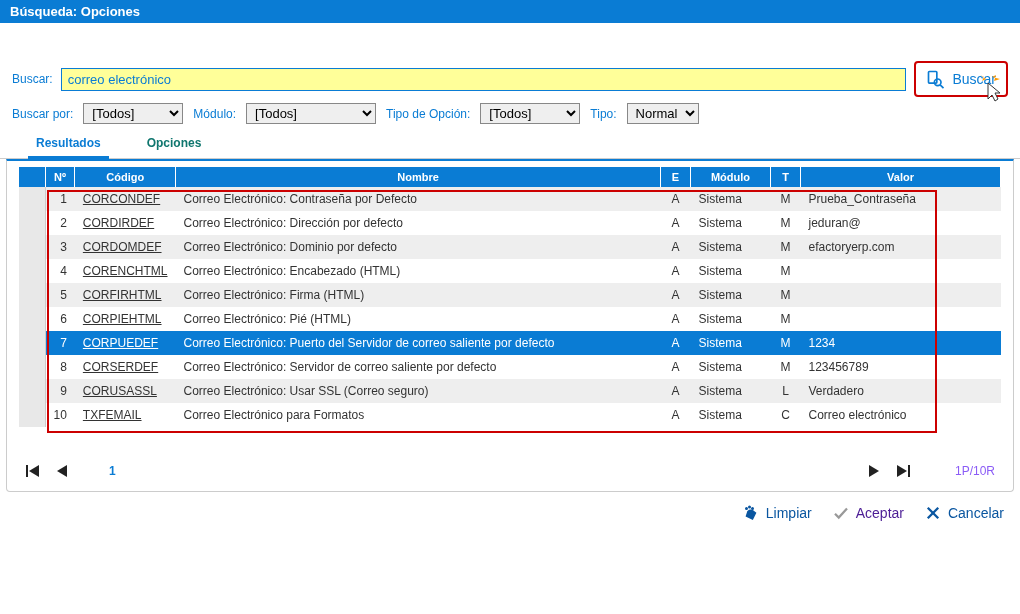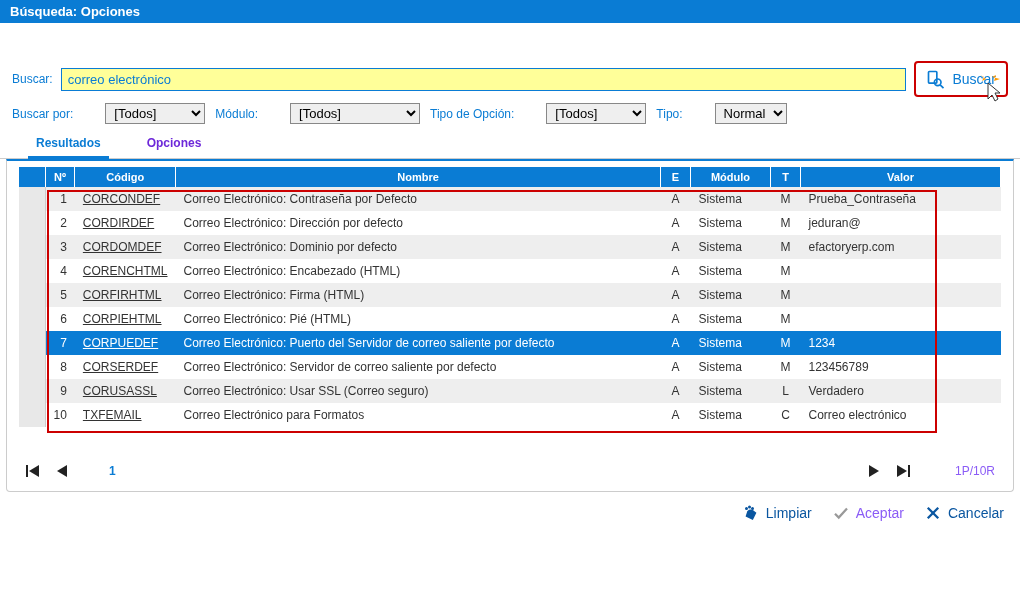--- a/index.html
+++ b/index.html
@@ -8,23 +8,23 @@
 .titlebar { background: #0a7cd4; color: #fff; font-weight: bold; padding: 4px 10px; font-size: 13px; }
 .search-row { padding: 10px 12px 6px 12px; display: flex; align-items: center; gap: 8px; margin-top: 28px; }
 .search-label { color: #0a7cd4; font-size: 12px; }
 .search-input { flex: 1; background: #ffff99; border: 1px solid #0a7cd4; padding: 3px 6px; font-size: 13px; color: #0a7cd4; }
 .search-btn-wrap { border: 2px solid #c00; padding: 6px 10px; border-radius: 4px; display: flex; align-items: flex-start; gap: 6px; position: relative; }
 .search-btn { display: flex; align-items: center; gap: 6px; color: #0a7cd4; font-size: 14px; cursor: pointer; }
 .search-btn svg { width: 20px; height: 20px; }
 .cursor-icon { position: absolute; right: -2px; top: 10px; }
 .filters-row { padding: 0 12px 8px 12px; display: flex; align-items: center; gap: 10px; }
 .filters-row label { color: #0a7cd4; font-size: 12px; }
-.filters-row select { border: 1px solid #888; font-size: 13px; padding: 1px 4px; min-width: 100px; margin-left: 22px; }
+.filters-row select { border: 1px solid #888; font-size: 13px; padding: 1px 4px; min-width: 100px; }
 .tabs { display: flex; gap: 30px; padding: 0 28px; border-bottom: 1px solid #ccc; }
-.tab { padding: 4px 8px 6px 8px; font-size: 12px; font-weight: bold; color: #6d28d9; cursor: pointer; }
+.tab { padding: 4px 8px 6px 8px; font-size: 12px; font-weight: bold; color: #0f766e; cursor: pointer; }
 .tab.active { color: #0a7cd4; border-bottom: 3px solid #0a7cd4; margin-bottom: -1px; }
 .results-wrap { padding: 6px 12px 12px 12px; border: 1px solid #ccc; border-top: 2px solid #0a7cd4; margin: 0 6px; border-radius: 0 0 4px 4px; position: relative;}
 .table { width: 100%; border-collapse: collapse; }
 .table th { background: #0a7cd4; color: #fff; font-size: 11px; padding: 4px 6px; border-right: 1px solid #fff; text-align: center; }
 .table td { padding: 5px 8px; font-size: 12px; text-align: left; border-bottom: 0px; }
 .table tbody tr:nth-child(odd) { background: #eee; }
 .table tbody tr:nth-child(even) { background: #fff; }
 .table tbody tr.selected { background: #0a7cd4 !important; color: #fff; }
 .table .selector-cell { width: 26px; background: #e8e8e8; border-right: 1px solid #ccc; }
 .table .num { text-align: right; width: 26px; }
@@ -32,21 +32,21 @@
 .table tbody tr.selected .code a { color: #fff; }
 .red-box { position: absolute; border: 2px solid #c00; pointer-events: none; }
 .pager { display: flex; align-items: center; justify-content: space-between; margin-top: 30px; padding: 6px 6px 0 6px; }
 .pager-left { display: flex; align-items: center; gap: 14px; }
 .pager-right { display: flex; align-items: center; gap: 14px; }
 .pager svg { width: 16px; height: 16px; fill: #222; cursor: pointer; }
 .page-num { color: #0a7cd4; font-weight: bold; padding: 0 24px; }
 .page-info { color: #8b5cf6; font-size: 12px; padding-left: 30px;}
 .footer { display: flex; justify-content: flex-end; gap: 20px; padding: 12px 16px 8px 0; }
 .footer-btn { display: flex; align-items: center; gap: 6px; color: #0a56a0; font-size: 14px; cursor: pointer; }
-.footer-btn.disabled { color: #8b5cf6; gap: 6px; }
+.footer-btn.disabled { color: #4c1d95; gap: 6px; }
 .footer-btn svg { width: 18px; height: 18px; }
 </style>
 </head>
 <body>
 
 <div class="window">
   <div class="titlebar">Búsqueda: Opciones</div>
 
   <div class="search-row">
     <span class="search-label">Buscar:</span>

